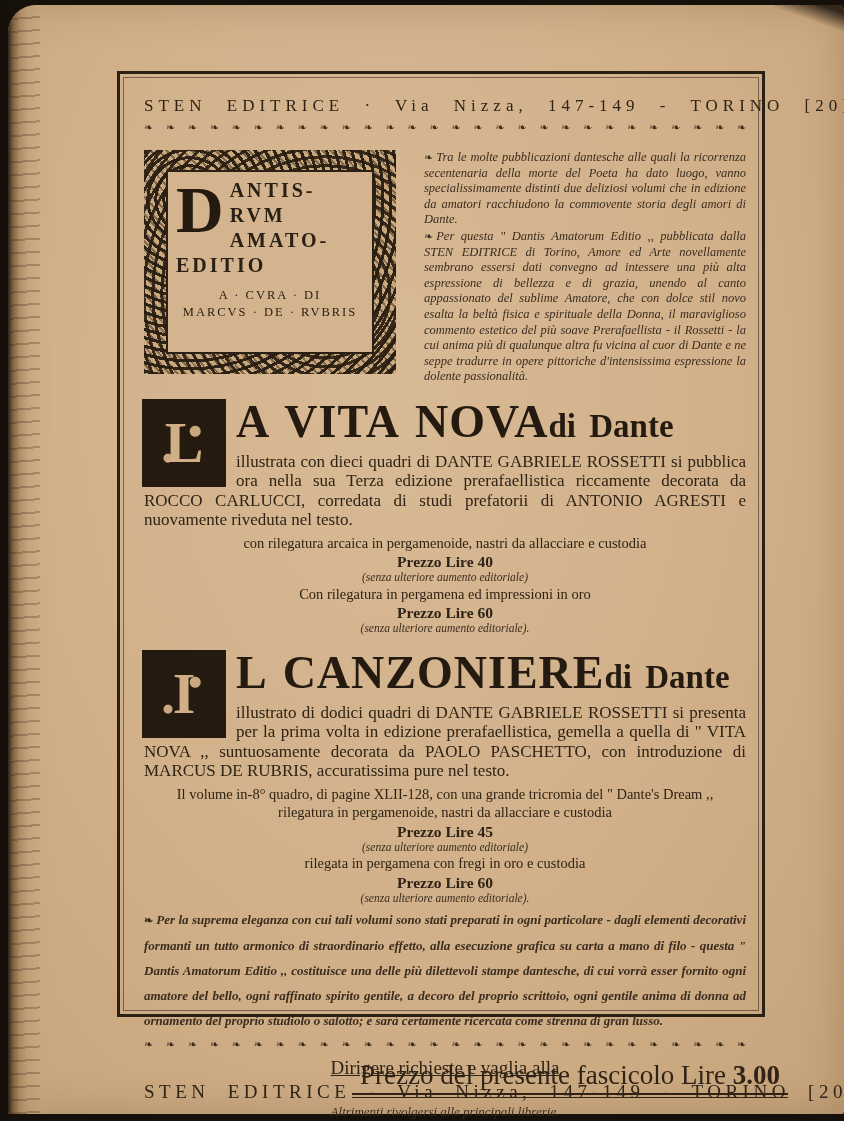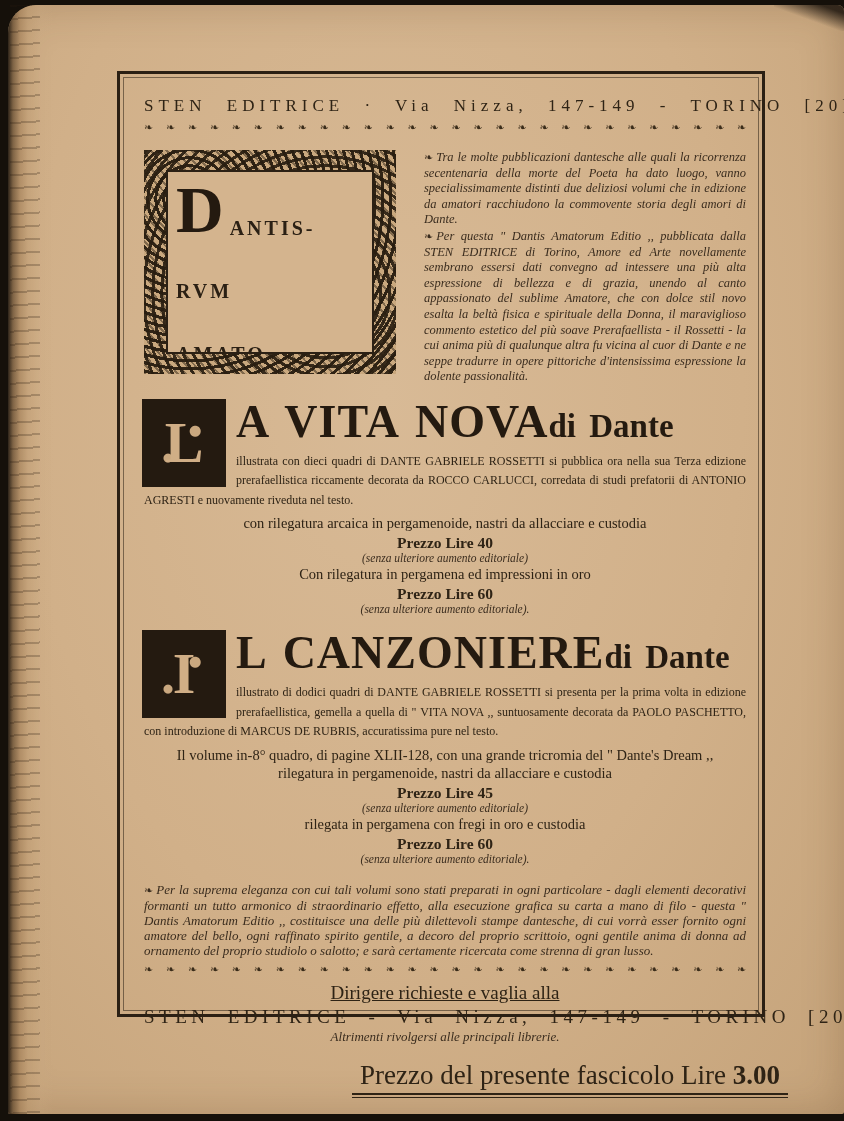--- a/index.html
+++ b/index.html
@@ -65,47 +65,47 @@
   }
   .emblem-inner {
     width:100%; height:100%;
     background:#d4b48e; border:2px solid #2b2014;
     padding:6px 8px 4px 8px; overflow:hidden;
   }
   .emblem-cap {
     float:left; font-size:66px; line-height:.92; font-weight:bold;
     margin:2px 6px 0 0; color:#241a10;
   }
-  .emblem-word { font-size:20px; font-weight:bold; letter-spacing:3px; line-height:25px; color:#2b2014;margin-top:38px; }
+  .emblem-word { font-size:20px; font-weight:bold; letter-spacing:3px; line-height:25px; color:#2b2014; }
   .emblem-curator {
     clear:both; text-align:center; font-size:12.5px; letter-spacing:2px;
     margin-top:9px; line-height:17px; color:#2b2014;
   }
   .intro { width:322px; font-style:italic; font-size:12.5px; line-height:15.6px; text-align:justify; color:#3a2c1e; }
   .intro p + p { margin-top:1px; }
   
   .book { margin-top:14px; }
   .dropcap {
     float:left; width:80px; height:84px; margin:2px 12px 4px 0;
     background:
       radial-gradient(circle at 64% 36%, #caa87f 0 5px, transparent 6px),
       radial-gradient(circle at 30% 68%, #caa87f 0 4px, transparent 5px),
       #241a10;
     color:#d0ae86; font-weight:bold; font-size:58px; line-height:84px;
     text-align:center; box-shadow:0 0 0 2px #241a10;
   }
   .book h2 { font-size:46px; line-height:1; letter-spacing:1px; word-spacing:5px; white-space:nowrap; color:#241a10; }
   .book h2 .t2 { font-size:33px; letter-spacing:0; }
-  .desc { font-size:12px; line-height:19.5px; text-align:justify; margin-top:7px; color:#2e2315; }
+  .desc { font-size:17px; line-height:19.5px; text-align:justify; margin-top:7px; color:#2e2315; }
   .details { margin-top:4px; text-align:center; }
   .d-line  { font-size:14.5px; line-height:18.5px; }
   .d-price { font-size:15.5px; font-weight:bold; line-height:19px; }
   .d-note  { font-size:11.5px; font-style:italic; line-height:13.5px; color:#3a2c1e; }
   
-  .closing { margin-top:16px; font-style:italic; font-size:13px; line-height:15px; text-align:justify; color:#3a2c1e; }
+  .closing { margin-top:2px; font-style:italic; font-size:13px; line-height:25px; text-align:justify; color:#3a2c1e;font-weight:bold; }
   .order { text-align:center; margin-top:6px; }
   .order-l1 { font-size:19px;text-decoration:underline; }
   .order-l2 { font-size:19px; letter-spacing:4.5px; word-spacing:9px; white-space:nowrap; margin-top:2px; }
   .order-l3 { font-size:13px; font-style:italic; margin-top:1px; color:#3a2c1e; }
   .fleuron-lead { font-style:normal; font-size:11px; margin-right:3px; }
   
   .footer-price {
     position:absolute; left:352px; top:1060px; width:436px; text-align:center;
     font-size:27px; color:#2e2315; white-space:nowrap;
   }
@@ -127,20 +127,24 @@
   <div class="fleuron-row">❧ ❧ ❧ ❧ ❧ ❧ ❧ ❧ ❧ ❧ ❧ ❧ ❧ ❧ ❧ ❧ ❧ ❧ ❧ ❧ ❧ ❧ ❧ ❧ ❧ ❧ ❧ ❧ ❧ ❧ ❧ ❧ ❧ ❧ ❧ ❧ ❧ ❧</div>
 
   <div class="cols">
     <div class="emblem">
       <div class="emblem-inner">
         <div class="emblem-cap">D</div>
         <div class="emblem-word">ANTIS-</div>
         <div class="emblem-word">RVM</div>
         <div class="emblem-word">AMATO-</div>
         <div class="emblem-word">EDITIO</div>
+        <div class="emblem-curator">
+          <div>A · CVRA · DI</div>
+          <div>MARCVS · DE · RVBRIS</div>
+        </div>
       </div>
     </div>
     <div class="intro">
       <p><span class="fleuron-lead">❧</span><span>Tra le molte pubblicazioni dantesche alle quali la ricorrenza secentenaria della morte del Poeta ha dato luogo, vanno specialissimamente distinti due deliziosi volumi che in edizione da amatori racchiudono la commovente storia degli amori di Dante.</span></p>
       <p><span class="fleuron-lead">❧</span><span>Per questa " Dantis Amatorum Editio ,, pubblicata dalla STEN EDITRICE di Torino, Amore ed Arte novellamente sembrano essersi dati convegno ad intessere una più alta espressione di bellezza e di grazia, unendo al canto appassionato del sublime Amatore, che con dolce stil novo esalta la beltà fisica e spirituale della Donna, il maraviglioso commento estetico del più soave Prerafaellista - il Rossetti - la cui anima più di qualunque altra fu vicina al cuor di Dante e ne seppe tradurre in opere pittoriche d'intensissima espressione la dolente passionalità.</span></p>
     </div>
   </div>
 
   <div class="book">
     <div class="dropcap">L</div>

